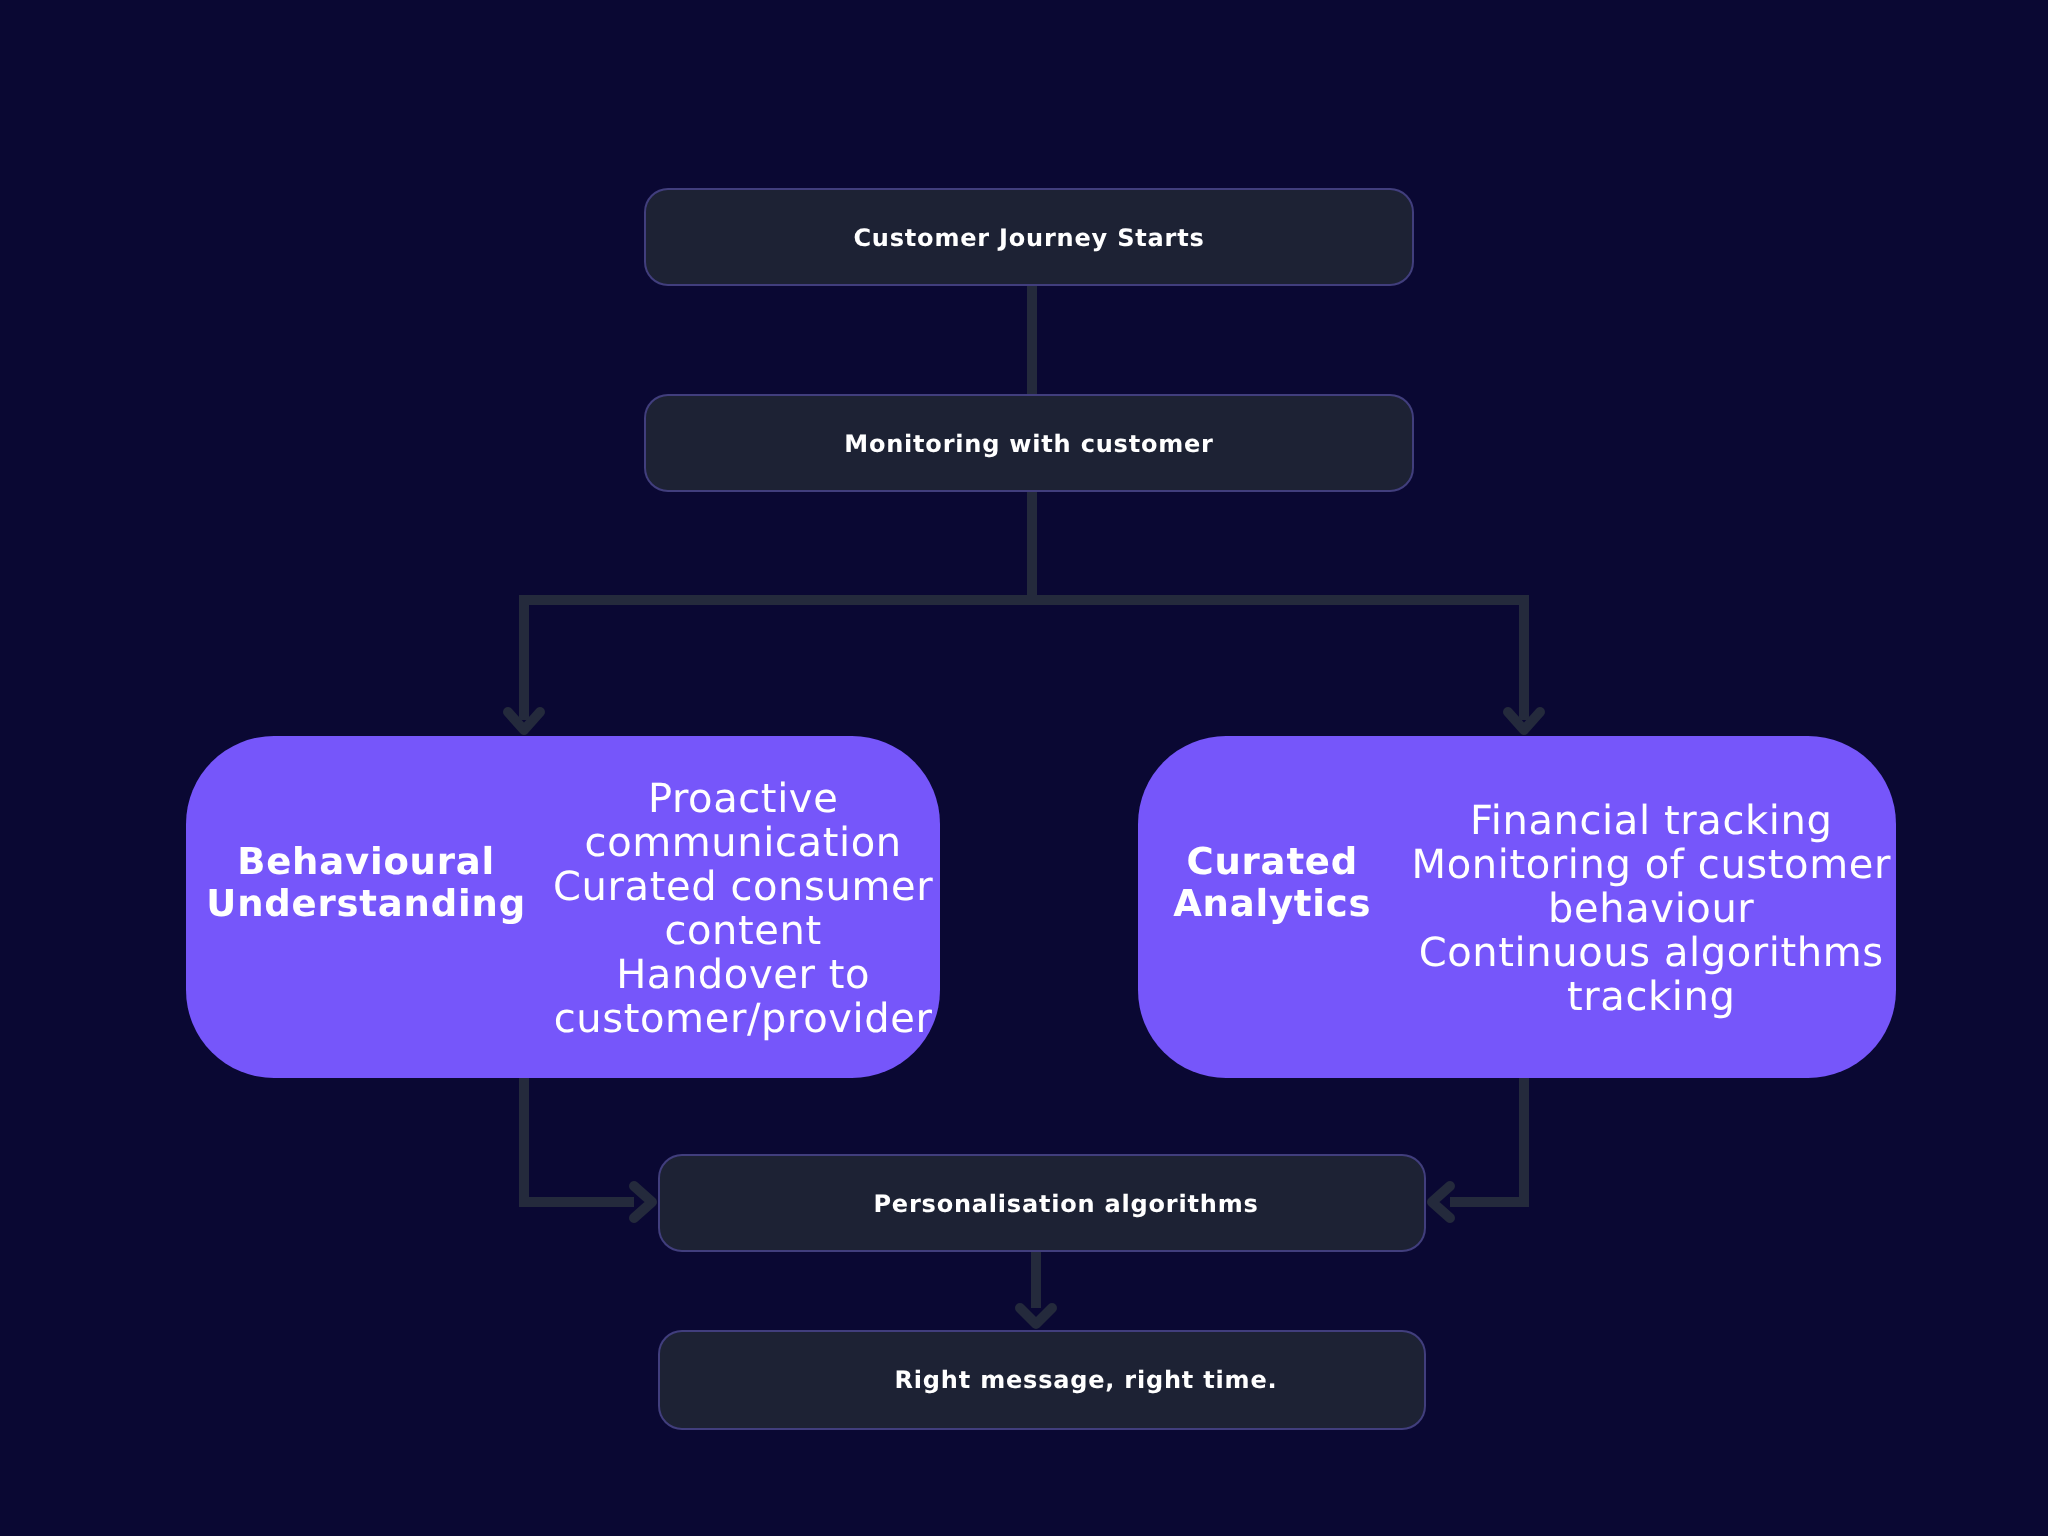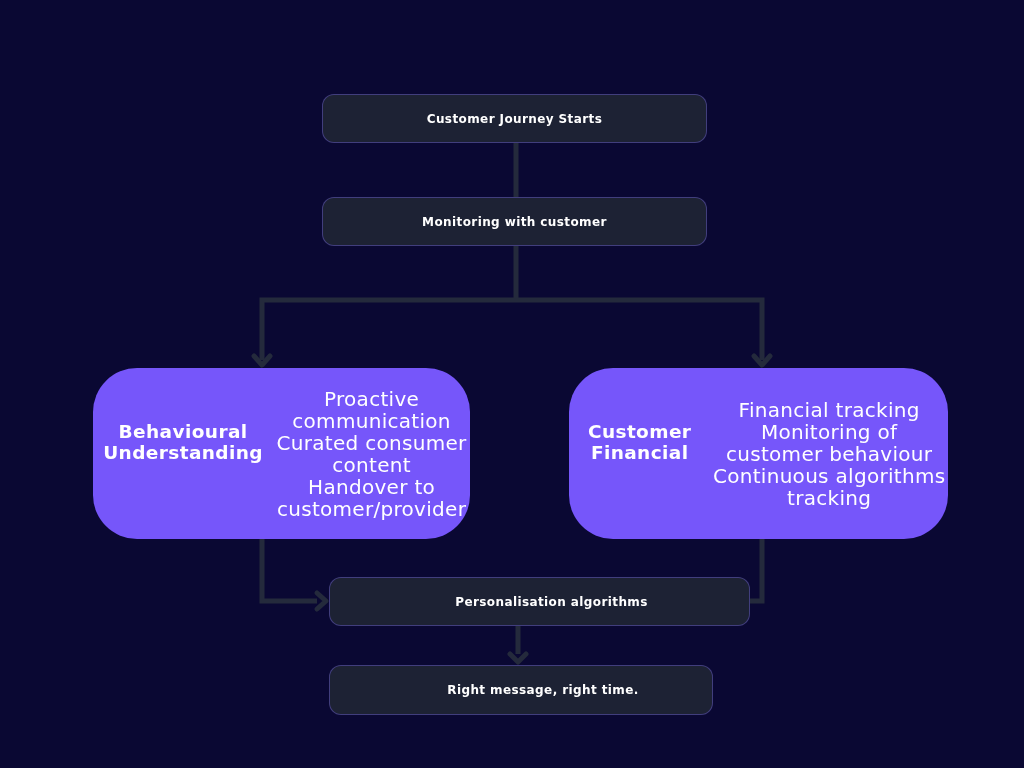--- a/index.html
+++ b/index.html
@@ -36,21 +36,21 @@
     background:var(--node-purple-bg);
     border-radius:44px;
   }
   .ptitle{font-size:18.5px;font-weight:700;letter-spacing:0.4px;margin-bottom:23px;}
   .pitems{font-size:20px;font-weight:400;line-height:22px;letter-spacing:0.3px;}
 
   .node-start{left:322px;top:94px;width:385px;height:49px;}
   .node-interaction{left:322px;top:197px;width:385px;height:49px;}
   .node-behavioural{left:93px;top:368px;width:377px;height:171px;}
   .node-analytics{left:569px;top:368px;width:379px;height:171px;}
-  .node-personalisation{left:329px;top:577px;width:421px;height:49px;padding-left:24px;}
+  .node-personalisation{left:329px;top:577px;width:384px;height:49px;padding-left:24px;}
   .node-outcome{left:329px;top:665px;width:384px;height:50px;padding-left:44px;}
 </style>
 </head>
 <body>
 
 <div class="canvas">
 
   <svg class="connectors" viewBox="0 0 1024 768">
     <path d="M516 143 V197"></path>
     <path d="M516 245 V300"></path>
@@ -76,21 +76,21 @@
   <div class="node purple node-behavioural">
     <div class="ptitle">Behavioural Understanding</div>
     <div class="pitems">
       <div>Proactive communication</div>
       <div>Curated consumer content</div>
       <div>Handover to customer/provider</div>
     </div>
   </div>
 
   <div class="node purple node-analytics">
-    <div class="ptitle">Customer Financial</div>
+    <div class="ptitle">Curated Analytics</div>
     <div class="pitems">
       <div>Financial tracking</div>
       <div>Monitoring of customer behaviour</div>
       <div>Continuous algorithms tracking</div>
     </div>
   </div>
 
   <div class="node dark node-personalisation">
     <span>Personalisation algorithms</span>
   </div>

